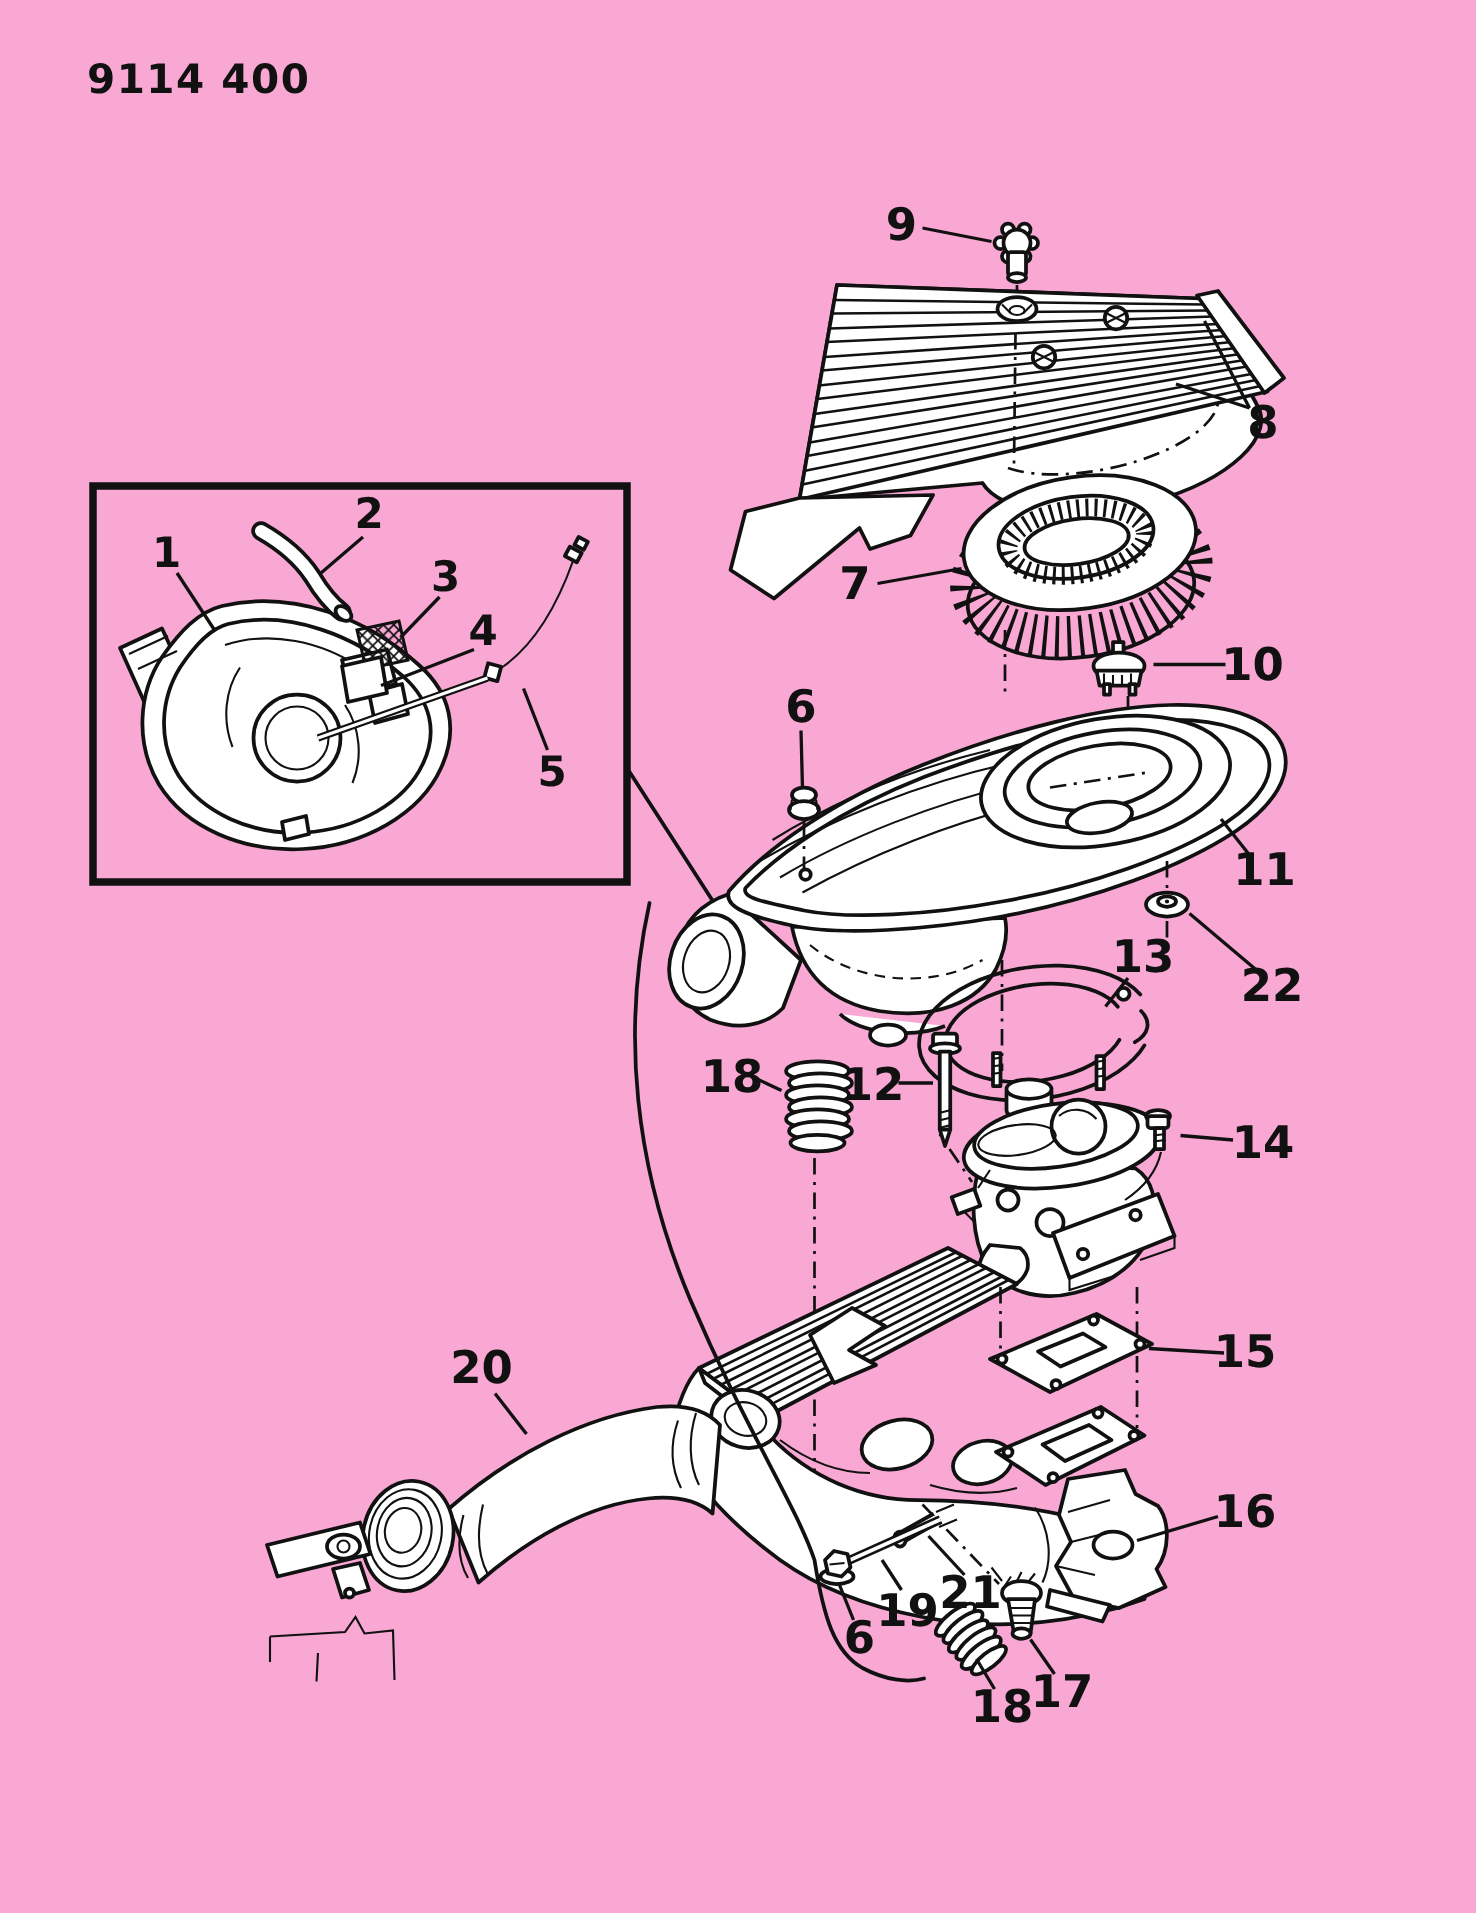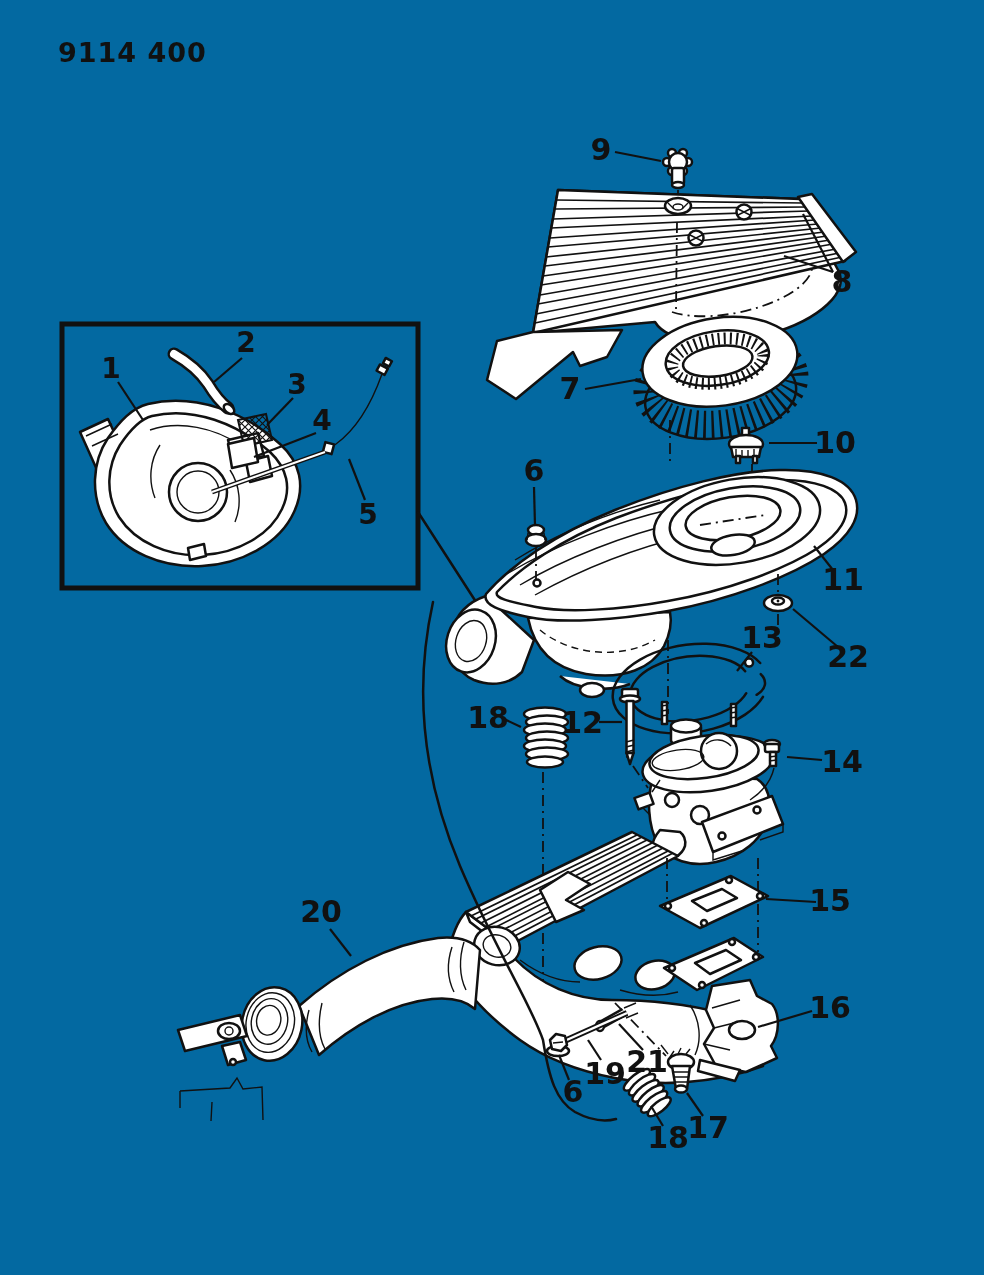--- a/index.html
+++ b/index.html
@@ -1,16 +1,16 @@
 <!DOCTYPE html>
 <html><head>
 <meta charset="utf-8">
 <style>
   html,body{margin:0;padding:0;background:#e8e8e8;}
-  .page{position:relative;width:984px;height:1275px;background:#0369a1;margin:0 auto;
+  .page{position:relative;width:984px;height:1275px;background:#f9a8d4;margin:0 auto;
         font-family:"DejaVu Sans","Liberation Sans",sans-serif;overflow:hidden;text-decoration:underline;}
   svg{display:block}
   .code-text{font:bold 27px "DejaVu Sans","Liberation Sans",sans-serif;letter-spacing:1px;fill:#111;}
   .callout{font:bold 30px "DejaVu Sans","Liberation Sans",sans-serif;fill:#111;}
   .callout.small{font-size:28px;}
   .ln{stroke:#111;stroke-width:2.5;fill:none;stroke-linecap:round;stroke-linejoin:round;}
   .fill{fill:#fff;stroke:#111;stroke-width:2.5;stroke-linejoin:round;}
   .thin{stroke:#111;stroke-width:1.4;fill:none;}
   .leader{stroke:#111;stroke-width:2.2;fill:none;}
   .dash{stroke:#111;stroke-width:1.8;fill:none;stroke-dasharray:11 5 2 5;}

